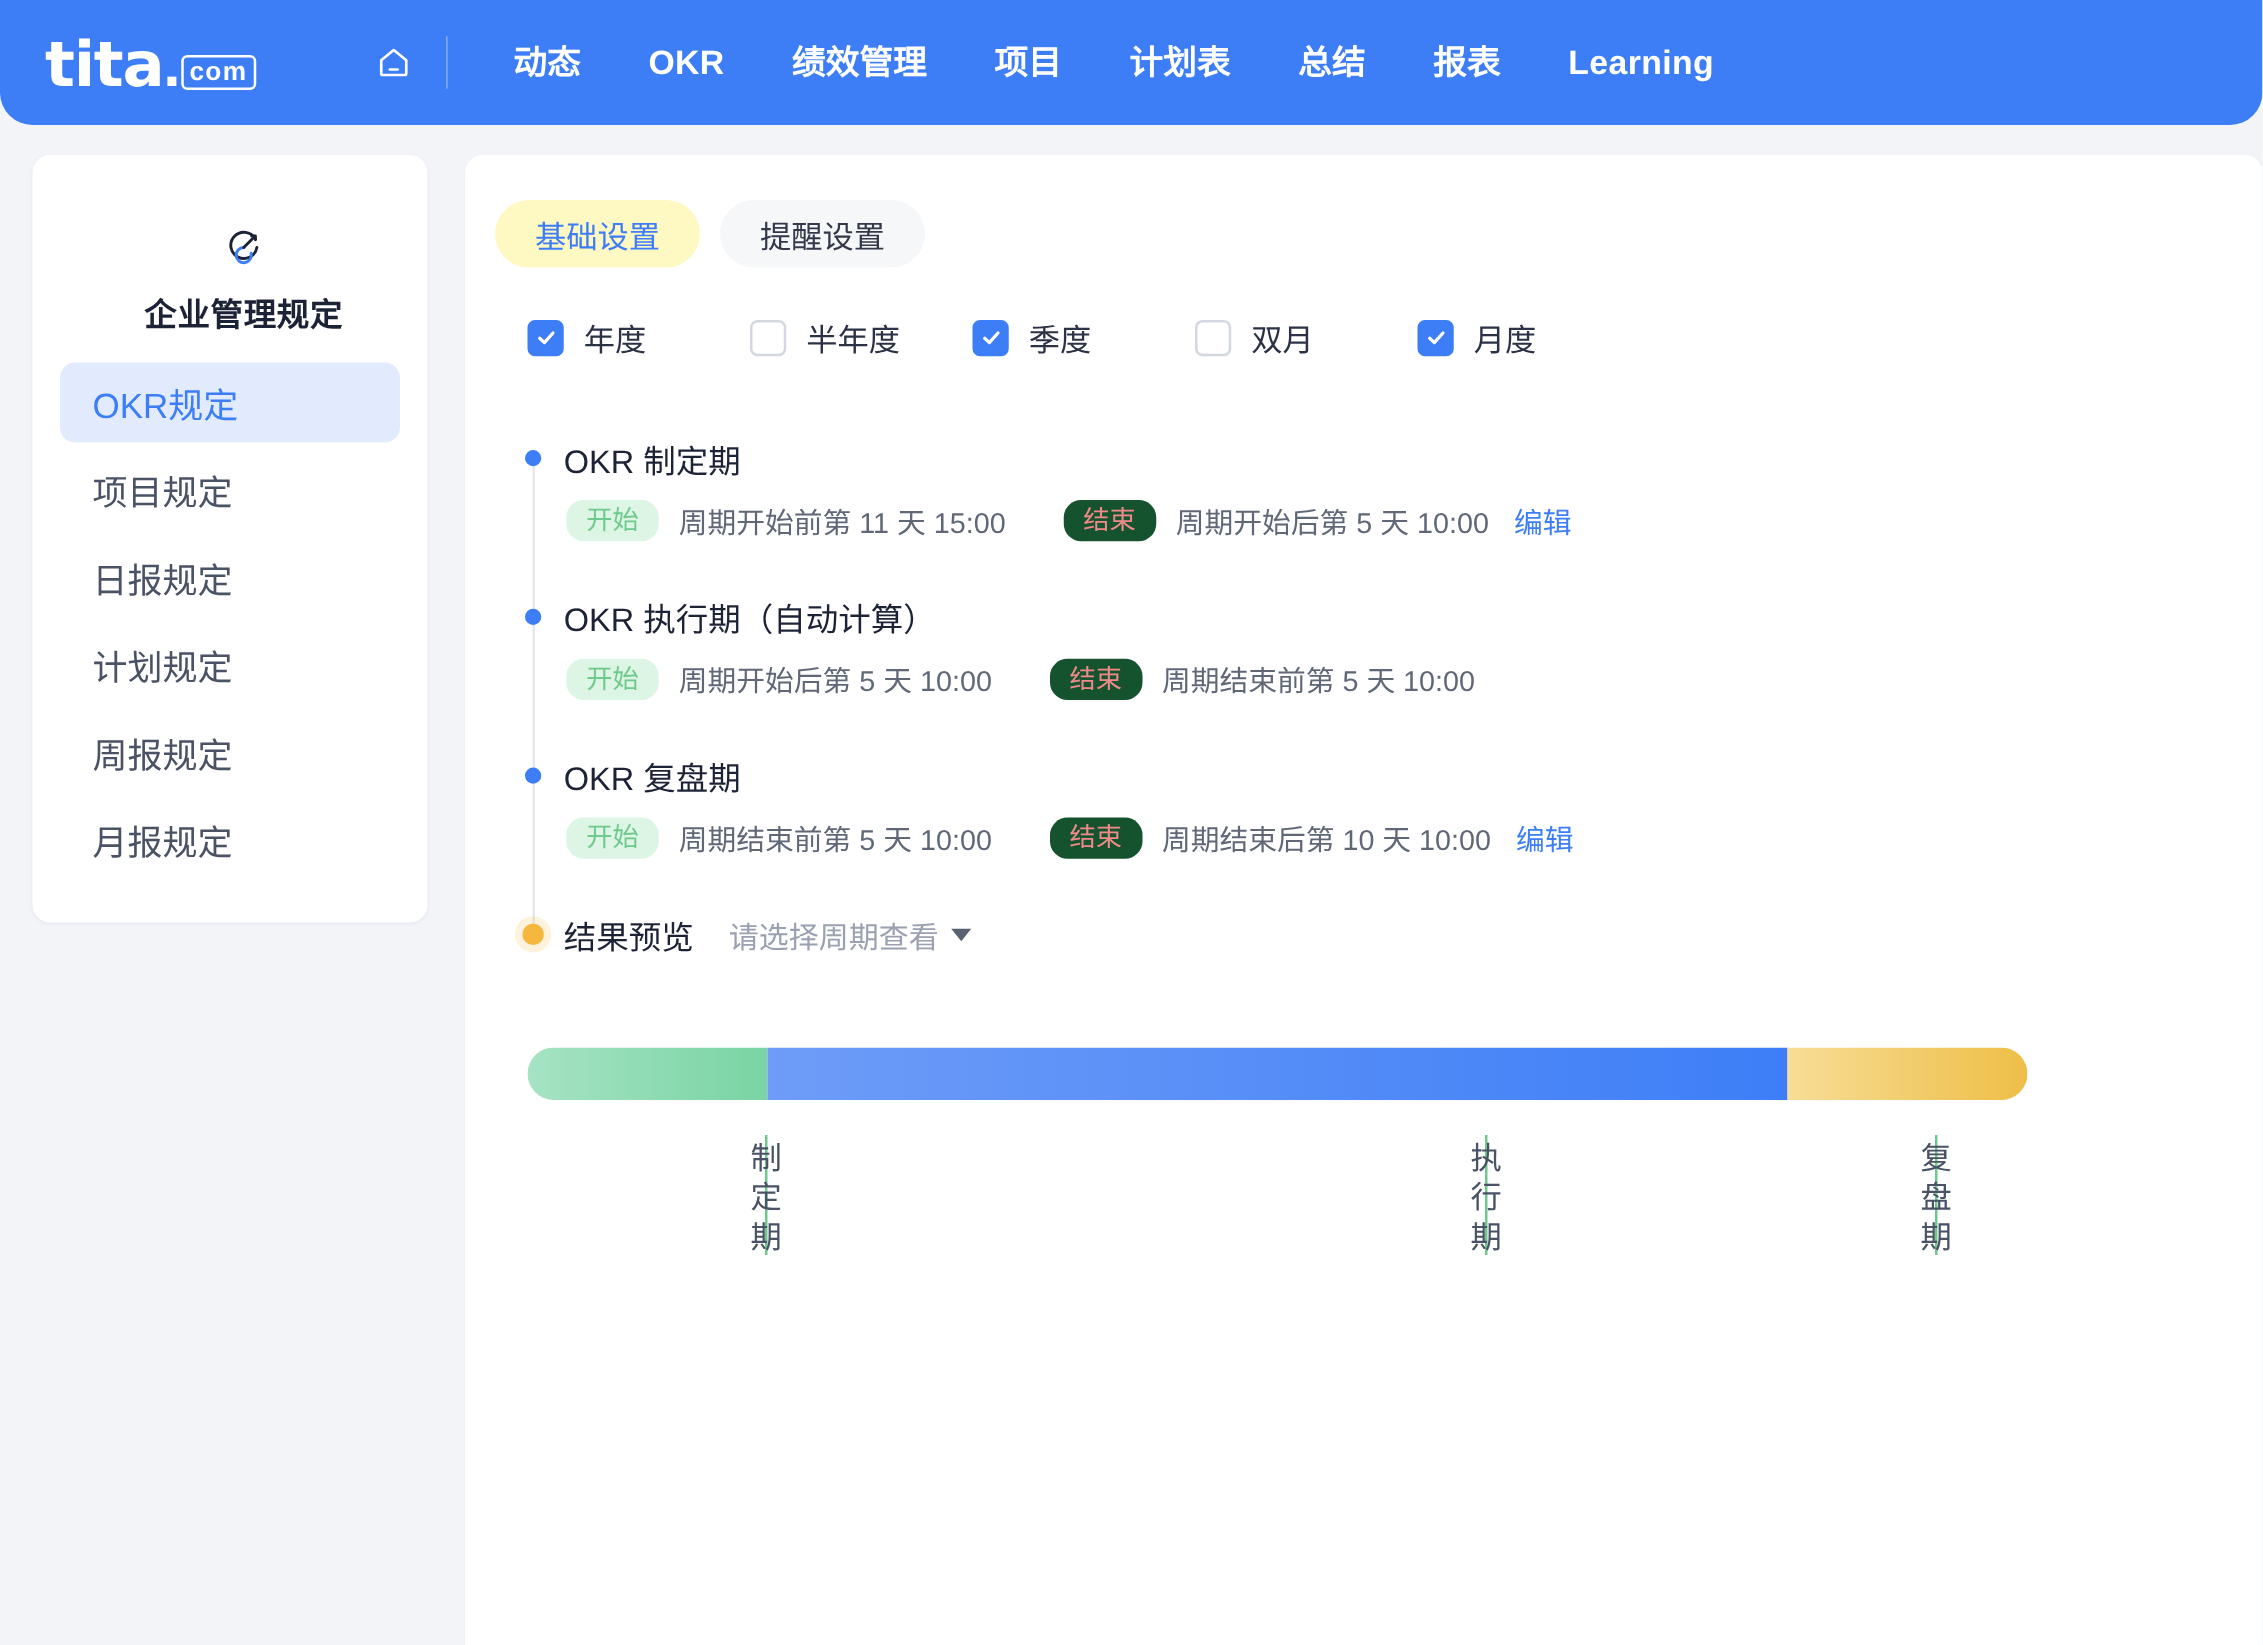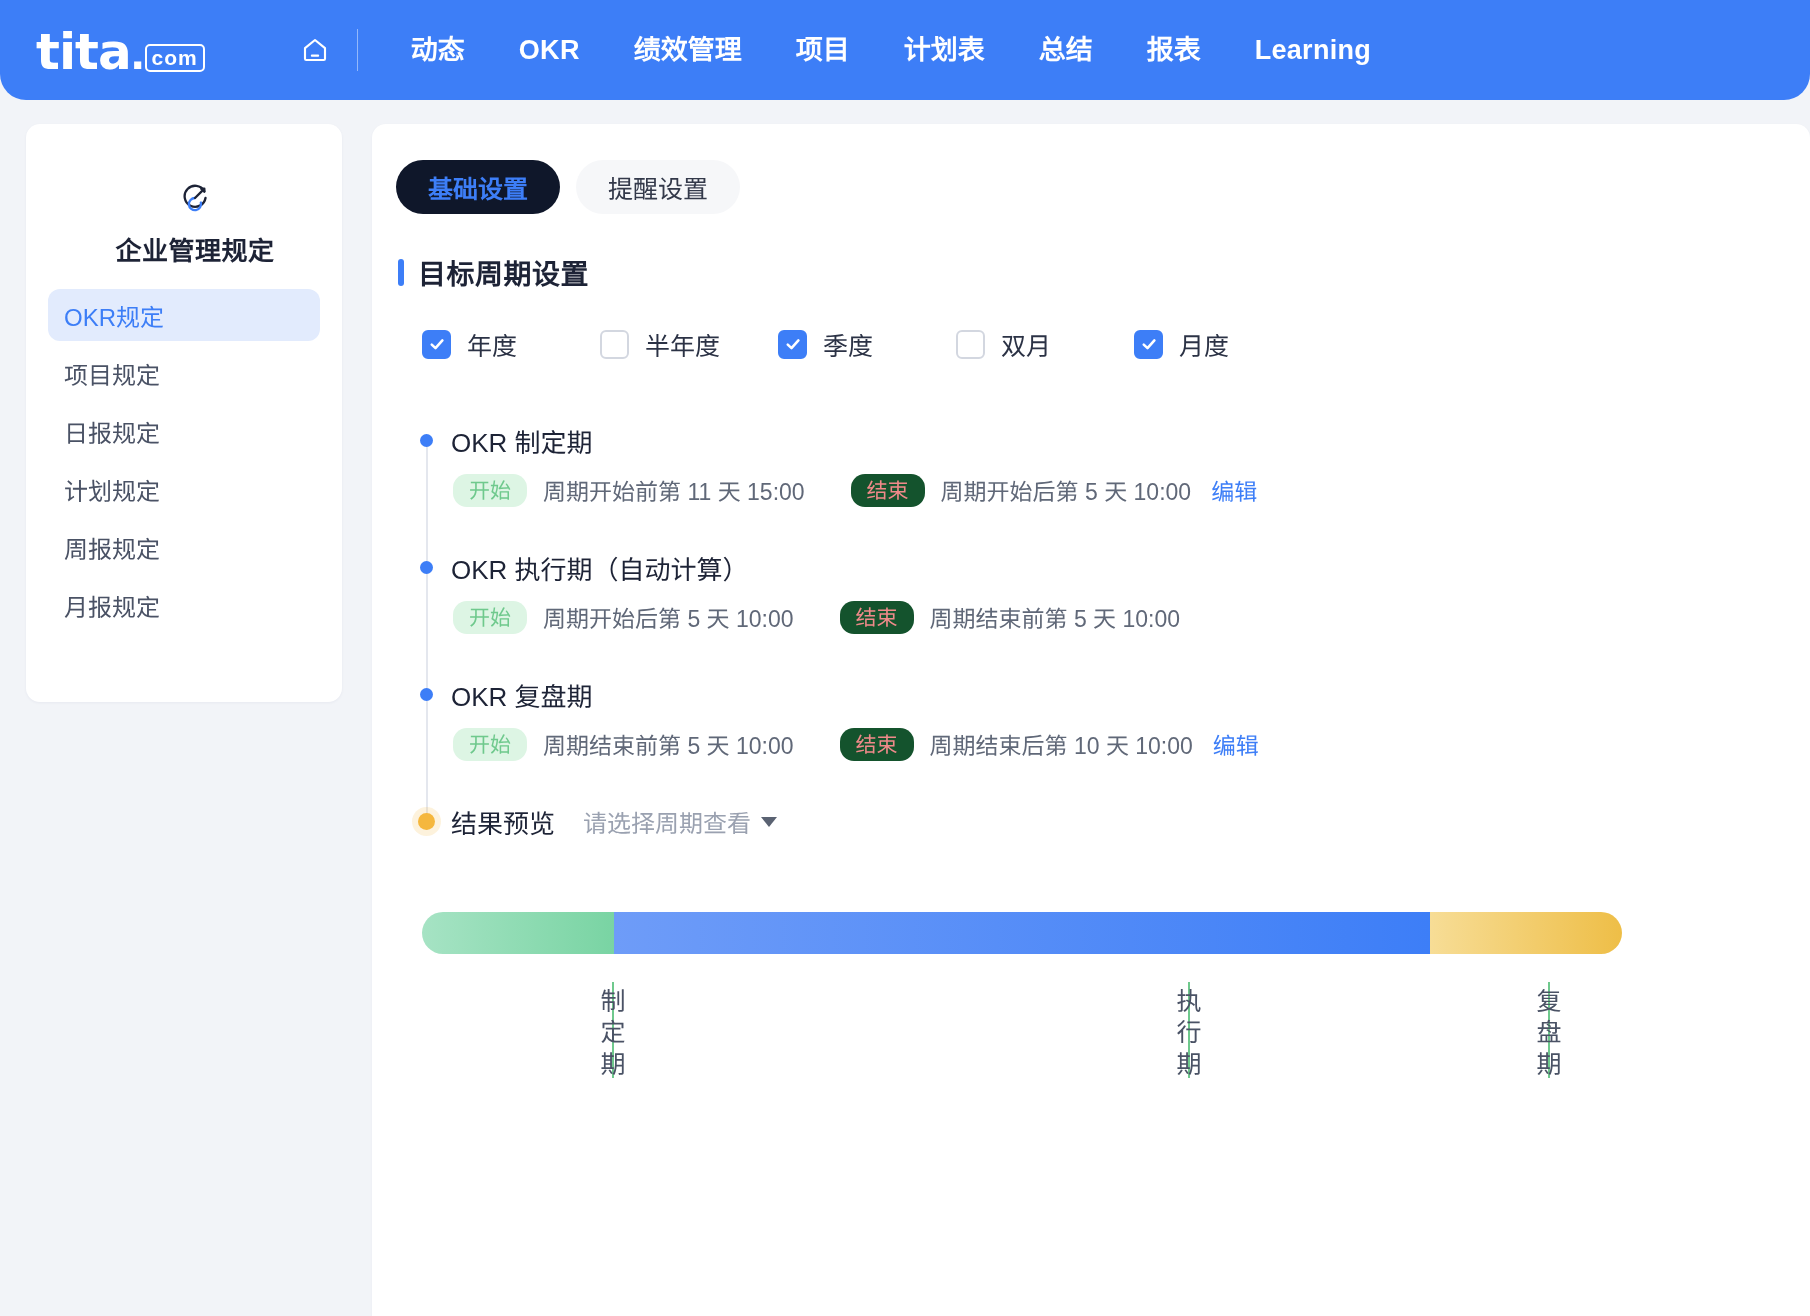--- a/index.html
+++ b/index.html
@@ -126,26 +126,26 @@
     margin-bottom: 22px;
     flex-direction: column;
   }
   .sidebar-title-text {
     font-size: 26px;
     font-weight: 700;
     color: #1d2336;
     letter-spacing: 0.5px;
   }
   .sidebar-item {
-    height: 52px;
-    display: flex;
-    align-items: center;
-    padding-left: 16px;
+    height: 64px;
+    display: flex;
+    align-items: center;
+    padding-left: 26px;
     border-radius: 12px;
-    font-size: 24px;
+    font-size: 28px;
     color: #4a5265;
     cursor: pointer;
     margin-bottom: 6px;
   }
   .sidebar-item.active {
     background: #e2ebfd;
     color: #3d7ef7;
   }
 
   
@@ -169,23 +169,22 @@
     padding: 0 32px;
     border-radius: 27px;
     display: flex;
     align-items: center;
     font-size: 25px;
     background: #f6f7f9;
     color: #33394a;
     cursor: pointer;
   }
   .tab.active {
-    background: #0f172a;
+    background: #fef9c3;
     color: #3d7ef7;
-    font-weight: bold;
   }
 
   .section-head {
     display: flex;
     align-items: center;
     gap: 14px;
     padding-left: 26px;
     margin-bottom: 34px;
   }
   .section-bar {
@@ -455,24 +454,20 @@
 
     <div class="tabs">
       <div class="tab active">
         <span>基础设置</span>
       </div>
       <div class="tab">
         <span>提醒设置</span>
       </div>
     </div>
 
-    <div class="section-head">
-      <div class="section-bar"></div>
-      <div class="section-title">目标周期设置</div>
-    </div>
 
     <div class="cycle-row">
       <label class="cycle-opt">
         <span class="cb checked">
           <svg width="18" height="18" viewBox="0 0 24 24" fill="none" stroke="#ffffff" stroke-width="3.4" stroke-linecap="round" stroke-linejoin="round">
               <path d="M5 12.8 10 17.5 19.2 7.2"></path>
             </svg>
         </span>
         <span class="cb-label">年度</span>
       </label>

